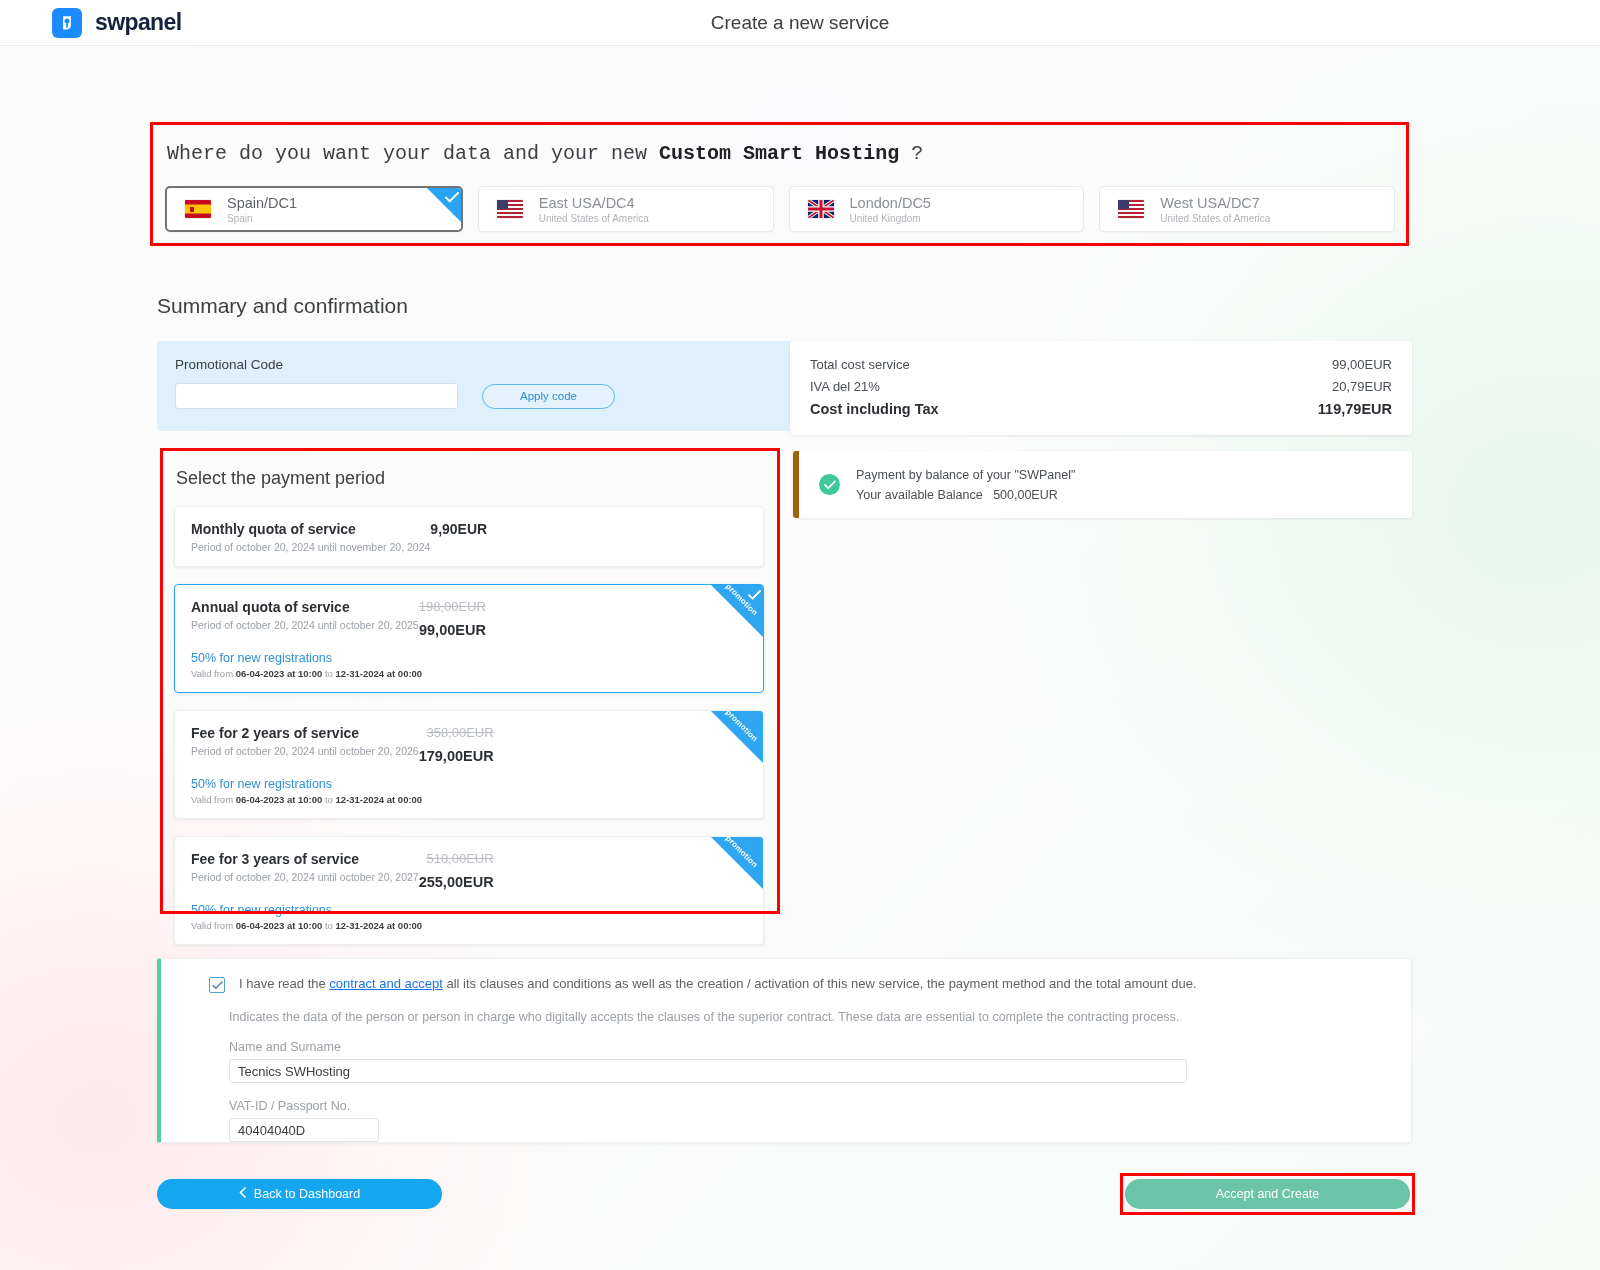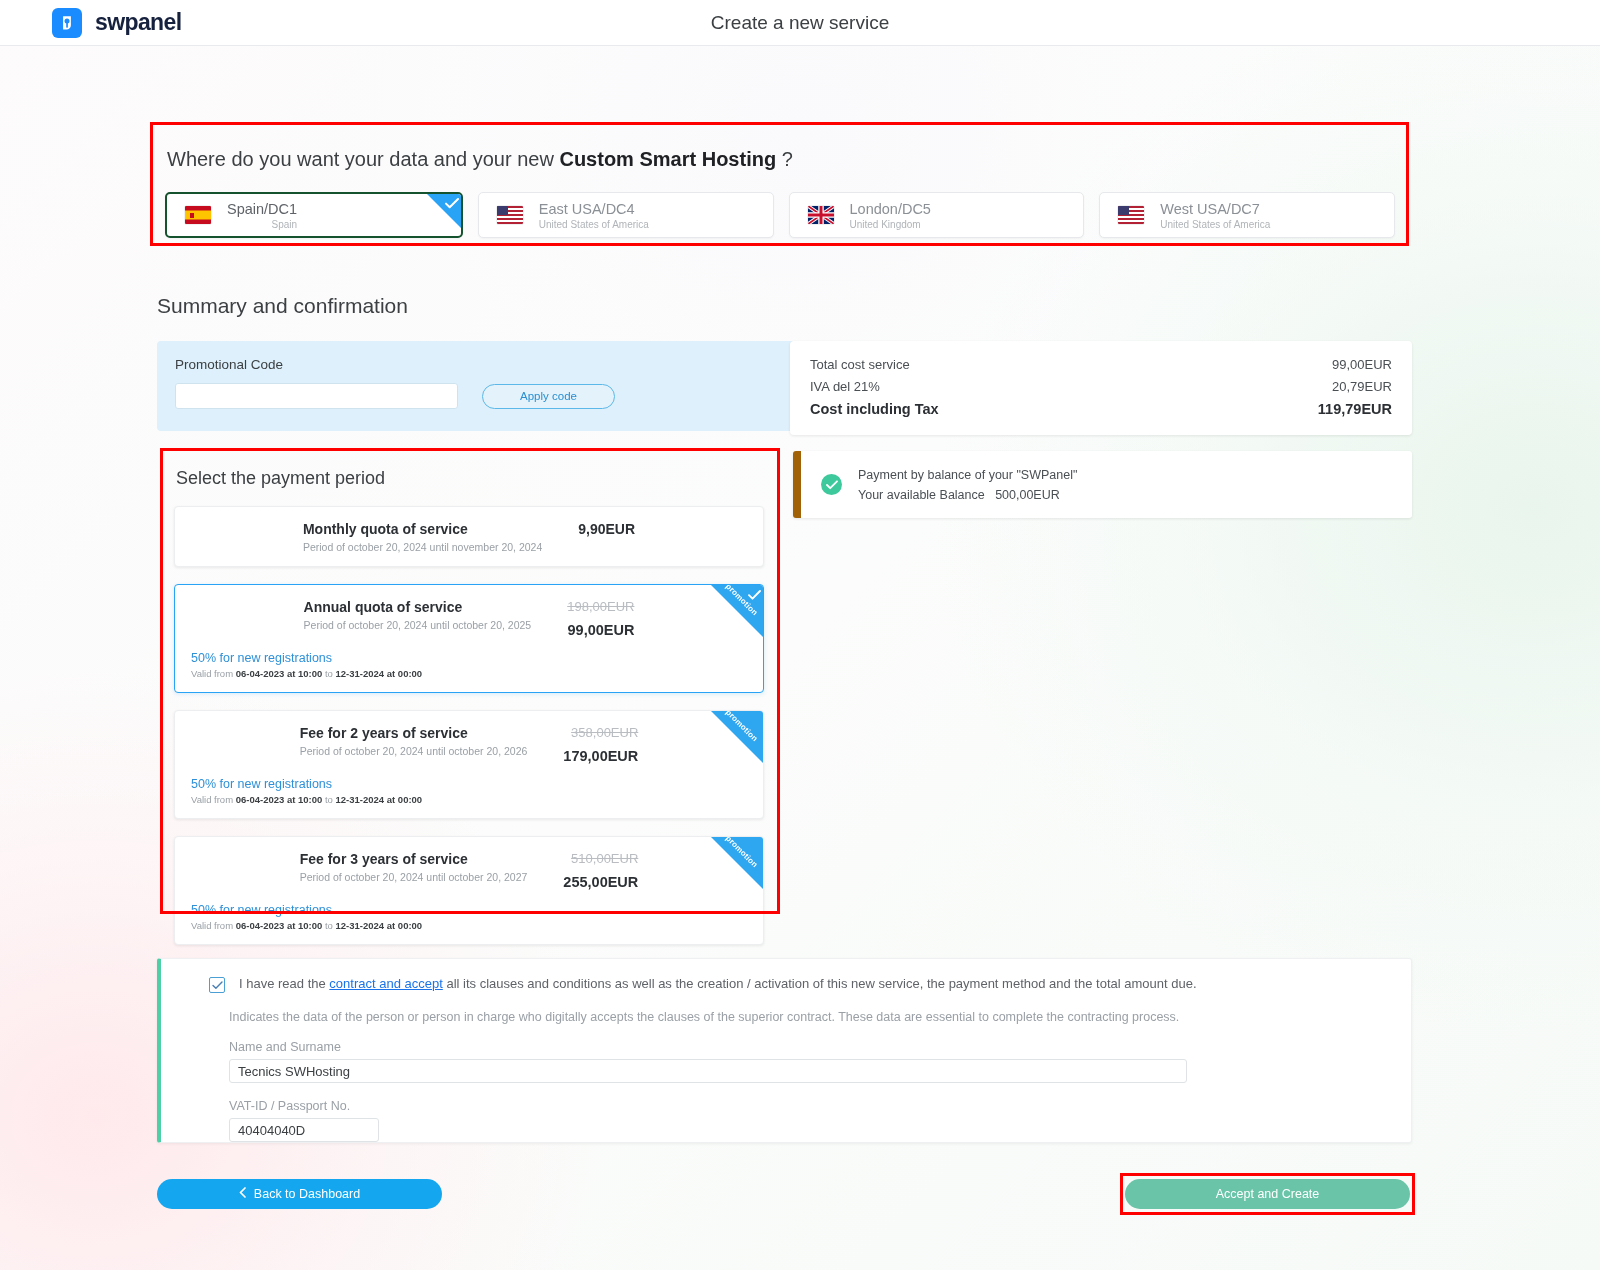--- a/index.html
+++ b/index.html
@@ -70,22 +70,23 @@
   
   .dc-section {
     position: absolute;
     left: 153px; top: 76px;
     width: 1254px; height: 124px;
     padding: 14px 8px 0 8px;
   }
   .dc-question {
     font-size: 20px;
     color: #3c4043;
-    margin: 12px 0 0 6px;
+    margin: 6px 0 0 6px;
     font-weight: 400;
+    font-family: Liberation Mono, monospace;
   }
   .dc-question b { font-weight: bold; color: #202124; }
   .dc-list {
     display: flex;
     gap: 15px;
     margin-top: 21px;
     padding: 0 4px;
   }
   .dc-card {
     position: relative;
@@ -95,22 +96,21 @@
     border: 1px solid #e6e8eb;
     border-radius: 5px;
     display: flex;
     align-items: center;
     padding-left: 18px;
     gap: 16px;
     overflow: hidden;
     box-shadow: 0 1px 2px rgba(0,0,0,0.04);
   }
   .dc-card.selected {
-    border: 2px solid #14532d;
-    text-align: right;
+    border: 2px solid #737373;
   }
   .dc-card .flag {
     width: 26px; height: 18px;
     flex: none;
     border-radius: 1px;
     overflow: hidden;
     box-shadow: 0 0 0 0.5px rgba(0,0,0,0.12);
   }
   .dc-name { font-size: 14.5px; color: #8b9096; line-height: 1.15; }
   .dc-card.selected .dc-name { color: #5f6368; }
@@ -186,21 +186,21 @@
     margin-bottom: 7px;
   }
   .cost-row.total { font-size: 14.5px; font-weight: bold; color: #2c3034; margin-top: 1px; }
 
   
   .balance-card {
     position: absolute;
     left: 793px; top: 405px;
     width: 619px; height: 67px;
     background: #fff;
-    border-left: 8px solid #a16207;
+    border-left: 6px solid #a16207;
     border-radius: 3px;
     box-shadow: 0 1px 3px rgba(0,0,0,0.09);
     display: flex;
     align-items: center;
     padding-left: 20px;
     gap: 16px;
   }
   .balance-check {
     width: 21px; height: 21px;
     border-radius: 50%;
@@ -230,21 +230,21 @@
     border: 1px solid #eceef0;
     border-radius: 4px;
     box-shadow: 0 1px 3px rgba(0,0,0,0.08);
     padding: 14px 16px 13px 16px;
     overflow: hidden;
   }
   .period-card.selected {
     border: 1.5px solid #29a3f5;
     box-shadow: 0 1px 4px rgba(41,163,245,0.18);
   }
-  .pc-top { display: flex; justify-content: center; gap: 36px; }
+  .pc-top { display: flex; justify-content: flex-start; }
   .pc-title { font-size: 14px; font-weight: bold; color: #2c3034; }
   .pc-sub { font-size: 10.5px; color: #9aa0a6; margin-top: 4px; }
   .pc-prices { text-align: right; position: relative; z-index: 2; }
   .pc-old {
     font-size: 13px;
     color: #b9bdc2;
     text-decoration: line-through;
   }
   .pc-new { font-size: 14.5px; font-weight: bold; color: #2c3034; margin-top: 8px; }
   .pc-single { font-size: 14px; font-weight: bold; color: #2c3034; }

